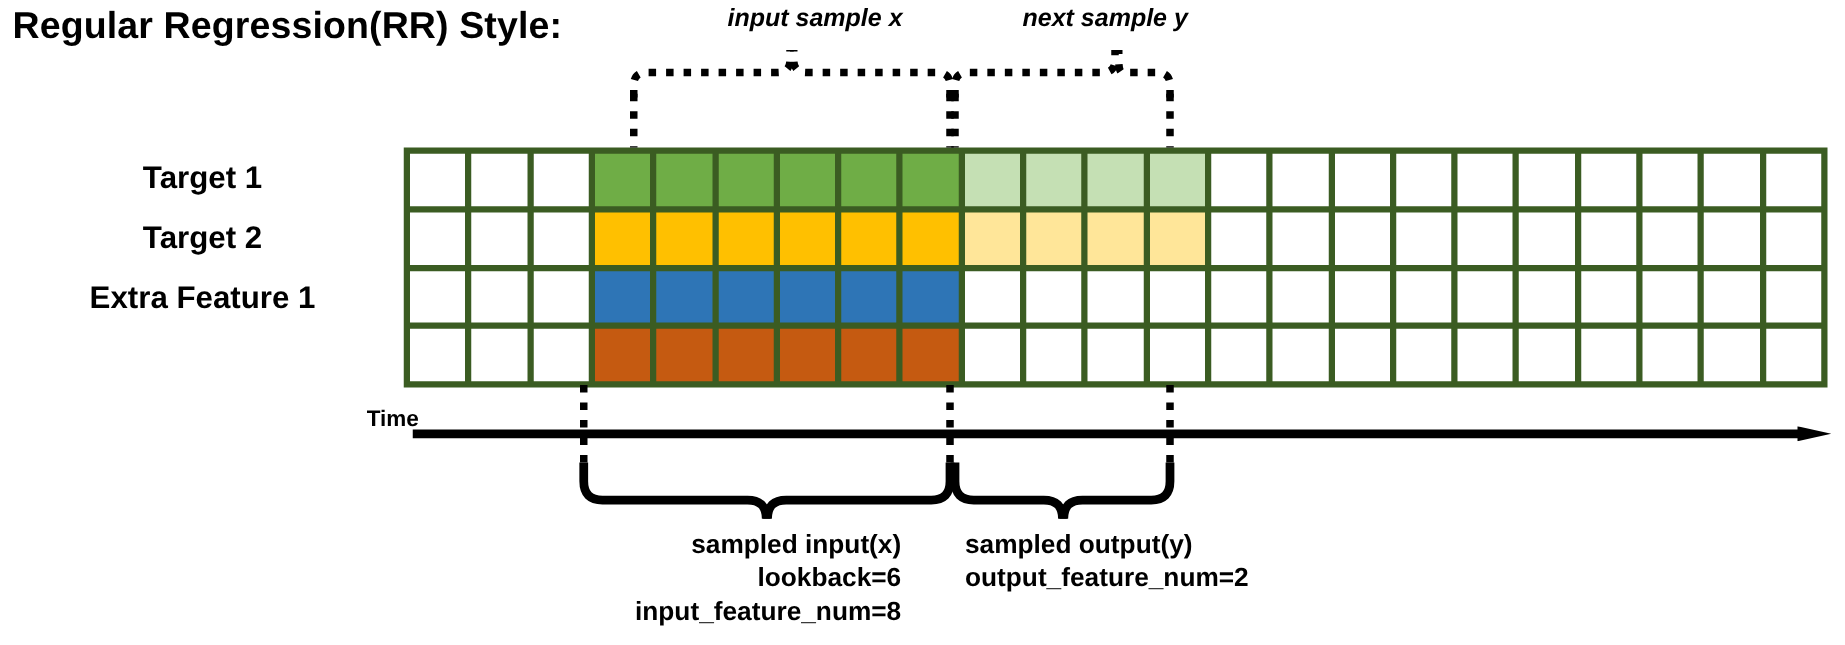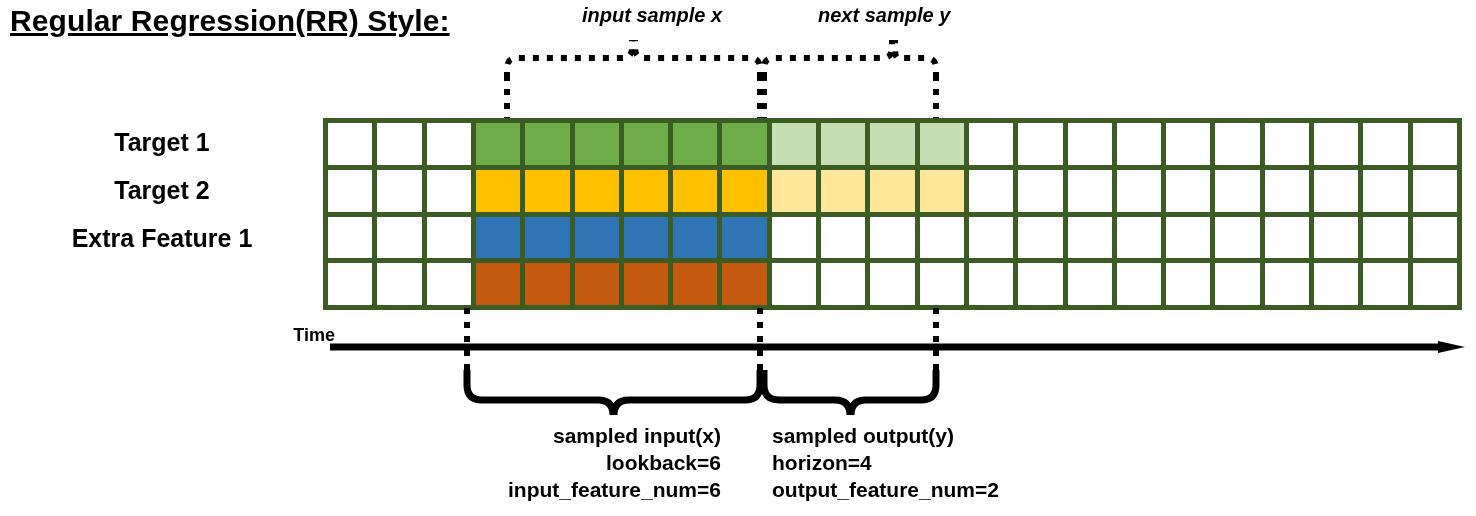--- a/index.html
+++ b/index.html
@@ -2,21 +2,21 @@
 <html><head>
 <meta charset="utf-8">
 <style>
   html,body{margin:0;padding:0;background:#ffffff;}
   body{width:1476px;height:516px;position:relative;overflow:hidden;
        font-family:"Liberation Sans","DejaVu Sans",sans-serif;color:#000;}
 
   .abs{position:absolute;}
 
   
-  #title{left:10px;top:4px;font-size:30px;font-weight:700;letter-spacing:.1px;white-space:nowrap;text-decoration:underline;}
+  #title{left:10px;top:4px;font-size:30px;font-weight:700;letter-spacing:.1px;white-space:nowrap;}
 
   
   .row-label{right:0;width:300px;text-align:center;font-size:25px;font-weight:700;
              white-space:nowrap;line-height:48px;}
   #labels-col{left:0;top:118px;width:312px;height:192px;}
   #labels-col .row-label{position:absolute;}
 
   
   #grid{left:323px;top:118px;width:1139px;height:192px;
         background:#3B5C22;
@@ -197,19 +197,18 @@
 
   <g stroke="#000" stroke-width="7" fill="none" stroke-linecap="butt">
     <path d="M764,370 L764,385 Q764,400 779,400 L835,400 Q850,400 850,415"></path>
     <path d="M936,370 L936,385 Q936,400 921,400 L866,400 Q851,400 851,415"></path>
   </g>
 </svg>
 
 <div class="abs bot-caption" id="bot-x">
   <div>sampled input(x)</div>
   <div>lookback=6</div>
-  <div>input_feature_num=6</div>
+  <div>input_feature_num=8</div>
 </div>
 <div class="abs bot-caption" id="bot-y">
   <div>sampled output(y)</div>
-  <div>horizon=4</div>
   <div>output_feature_num=2</div>
 </div>
 
 </body></html>

